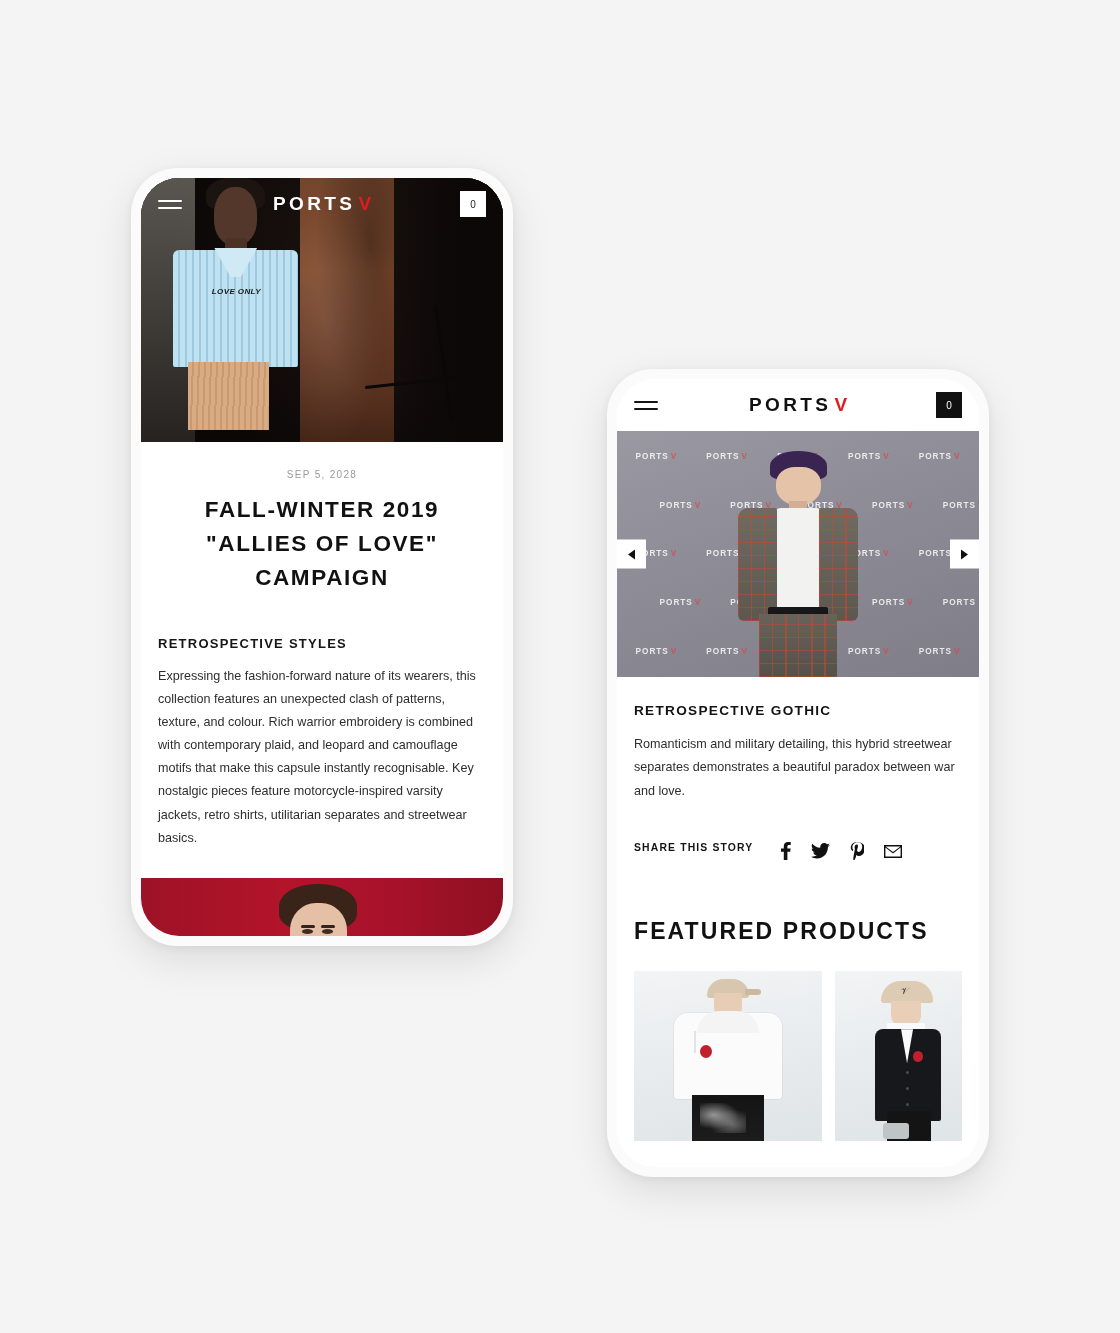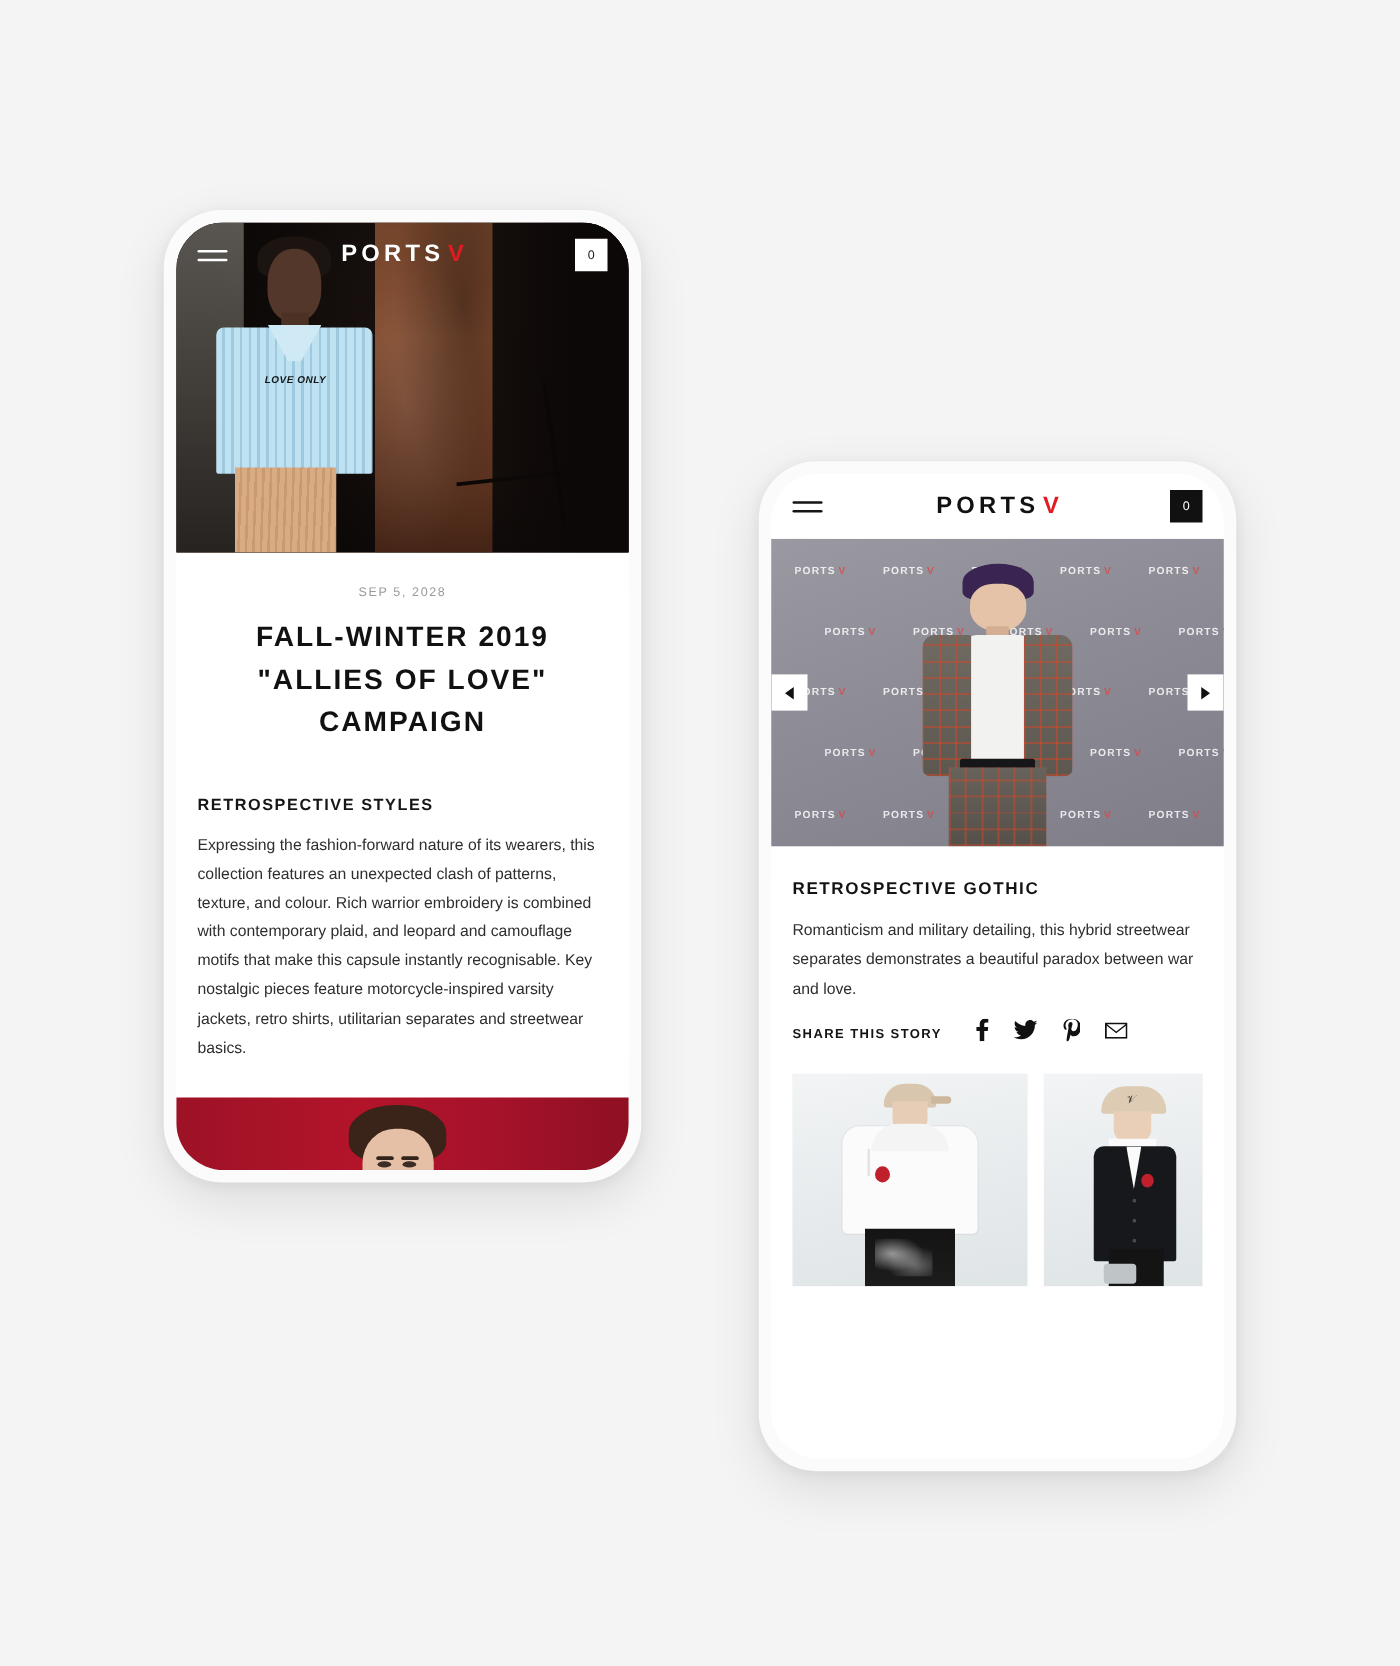--- a/index.html
+++ b/index.html
@@ -117,21 +117,21 @@
   .hero-rail {
     position: absolute; right: 12%; bottom: 22%;
     width: 26%; height: 3px; background: #0b0807; transform: rotate(-6deg);
   }
   .hero-left-panel {
     position: absolute; left: 0; top: 0; width: 15%; height: 100%;
     background: linear-gradient(180deg, #9a958c 0%, #6e6a63 50%, #3c3935 100%);
     opacity: 0.55;
   }
   
-  .hero-model { position: absolute; left: 8%; bottom: 0; width: 36%; height: 92%; }
+  .hero-model { position: absolute; left: 8%; bottom: 12px; width: 36%; height: 92%; }
   .hm-head {
     position: absolute; left: 34%; top: 0; width: 33%; height: 24%;
     background: #53372a; border-radius: 46% 46% 42% 42%;
   }
   .hm-hair {
     position: absolute; left: 28%; top: -4%; width: 45%; height: 14%;
     background: #1c1410; border-radius: 50% 50% 30% 30%;
   }
   .hm-neck { position: absolute; left: 42%; top: 21%; width: 17%; height: 8%; background: #4c3225; }
   .hm-shirt {
@@ -289,21 +289,21 @@
   .tri.right { border-left: 7px solid #111111; }
 
   
   .p2-content { padding: 0 17px; background: #ffffff; }
   .p2-heading {
     font-size: 13.6px; font-weight: 700; letter-spacing: 1.3px;
     color: #131313; margin-top: 26px;
   }
   .p2-body { font-size: 12.6px; line-height: 1.86; color: #2e2e2e; margin-top: 15px; }
 
-  .share-row { display: flex; align-items: flex-end; margin-top: 12px; }
+  .share-row { display: flex; align-items: flex-start; margin-top: 39px; }
   .share-label { font-size: 10.4px; font-weight: 700; letter-spacing: 1.15px; color: #141414; }
   .share-icons { display: flex; align-items: center; gap: 20px; margin-left: 28px; }
   .share-icons svg { display: block; cursor: pointer; }
 
   .featured-title {
     font-size: 23px; font-weight: 700; letter-spacing: 2.1px;
     color: #111111; margin-top: 58px;
   }
 
   .product-grid { display: flex; gap: 13px; margin-top: 26px; }
@@ -482,20 +482,21 @@
             </svg>
             <svg width="14" height="18" viewBox="0 0 14 18">
               <path fill="#111" d="M7.3 0C3 0 .8 3 .8 5.5c0 1.5.6 2.9 1.8 3.4.2.1.4 0 .4-.2l.2-.7c.1-.2 0-.3-.1-.5-.4-.5-.7-1.2-.7-2.1 0-2.7 2-5.1 5.3-5.1 2.9 0 4.5 1.7 4.5 4 0 3-1.4 5.6-3.4 5.6-1.1 0-1.9-.9-1.7-2 .3-1.3.9-2.8.9-3.7 0-.9-.5-1.6-1.4-1.6-1.1 0-2 1.2-2 2.7 0 1 .3 1.7.3 1.7S3.7 13.9 3.5 14.9c-.4 1.7-.1 3.8 0 4 0 .1.2.2.2.1.1-.1 1.5-1.8 2-3.5.1-.5.7-2.8.7-2.8.4.7 1.5 1.3 2.6 1.3 3.4 0 5.8-3.1 5.8-7.3C14.8 2.7 12.1 0 7.3 0z"></path>
             </svg>
             <svg width="18" height="13" viewBox="0 0 18 13">
               <path fill="#111" d="M0 0h18v13H0V0zm1.6 1.4L9 7.1l7.4-5.7H1.6zM16.6 11.6V2.6L9 8.5 1.4 2.6v9h15.2z"></path>
             </svg>
           </div>
         </div>
 
+        <h2 class="featured-title">FEATURED PRODUCTS</h2>
 
         <div class="product-grid">
           <div class="product-card a">
             <div class="pc-bg"></div>
             <div class="pa-cap"></div>
             <div class="pa-face"></div>
             <div class="pa-hoodie"></div>
             <div class="pa-hood"></div>
             <div class="pa-string"></div>
             <div class="pa-patch"></div>

